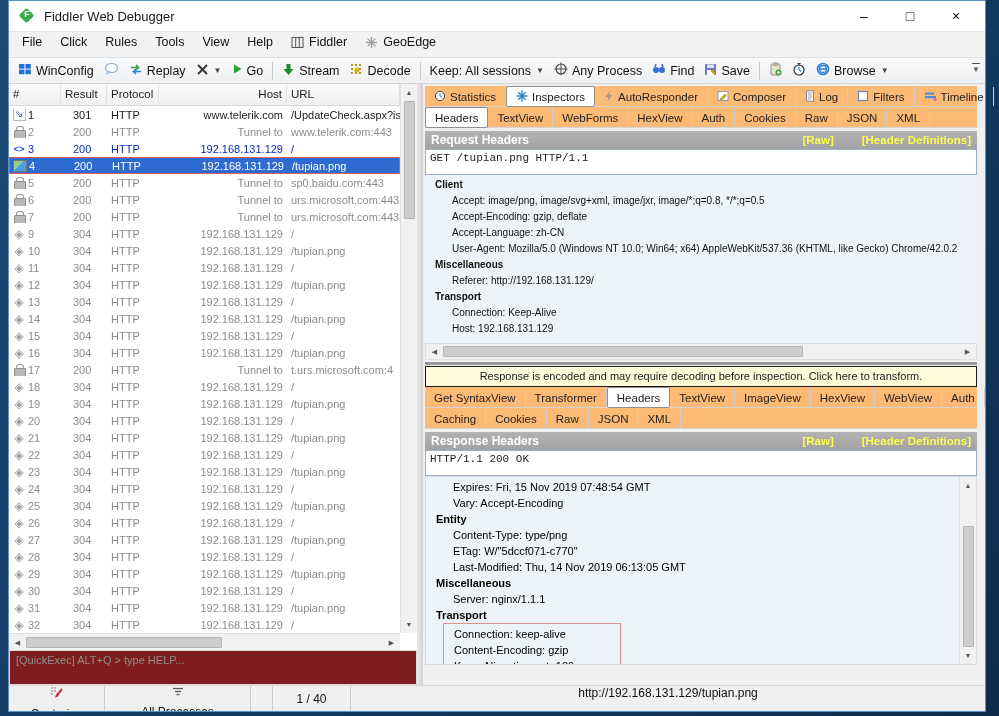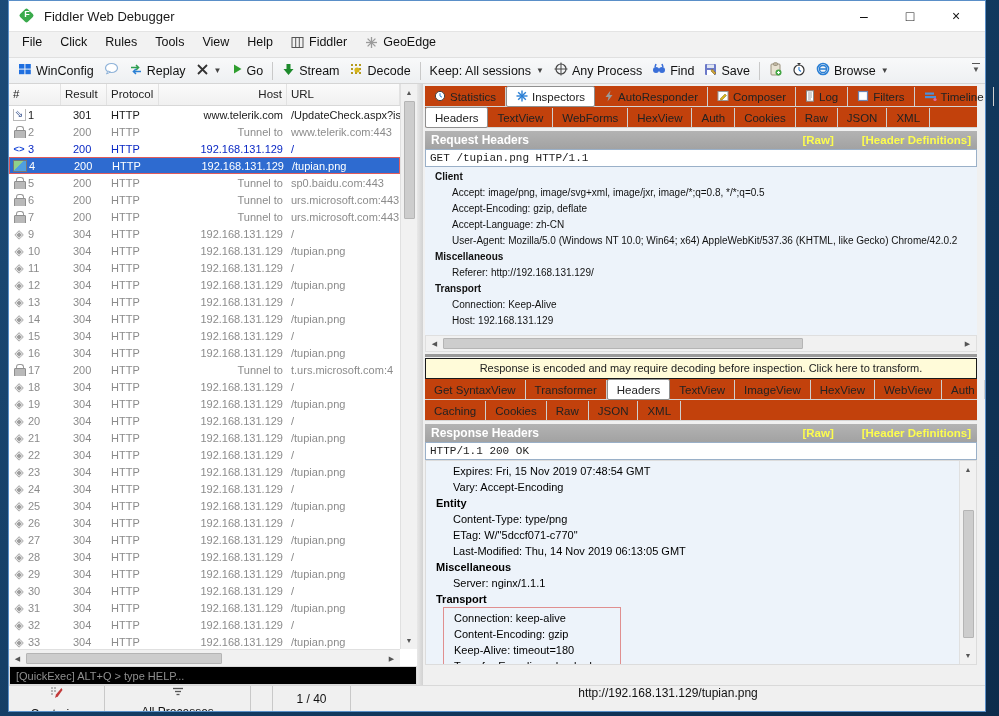--- a/index.html
+++ b/index.html
@@ -64,32 +64,32 @@
   .code-icon::before { content: "<>"; color: #1b49d8; font-weight: bold; font-size: 9.5px; letter-spacing: 0px; }
   .image-icon::before { content: ""; width: 12px; height: 10px; display: block; background: linear-gradient(135deg,#8fd08a 0 45%,#4f9fe0 45% 100%); border: 1px solid #777; }
   .cache-icon::before { content: "◈"; color: #9d9d9d; font-size: 12px; }
 
   .hscroll { height: 17px; flex: none; background: #f1f1f1; border-top: 1px solid #e0e0e0; display: flex; align-items: center; }
   .vscroll { width: 17px; flex: none; background: #f1f1f1; border-left: 1px solid #e0e0e0; display: flex; flex-direction: column; align-items: center; height: calc(100% - 17px); }
   .sarrow { color: #555; font-size: 7px; width: 17px; height: 17px; line-height: 17px; text-align: center; flex: none; }
   .thumb-v { width: 11px; background: #cdcdcd; border: 1px solid #b5b5b5; border-radius: 1px; }
   .thumb-h { height: 11px; background: #cdcdcd; border: 1px solid #b5b5b5; border-radius: 1px; }
 
-  .quickexec { height: 19px; flex: none; background: #000000; color: #8f8f8f; font-size: 11px; line-height: 18px; padding-left: 6px; border: 1px solid #dcdcdc; white-space: nowrap; overflow: hidden; }
+  .quickexec { height: 35px; flex: none; background: #7f1d1d; color: #8f8f8f; font-size: 11px; line-height: 18px; padding-left: 6px; border: 1px solid #dcdcdc; white-space: nowrap; overflow: hidden; }
 
   
   .right-pane { flex: 1; min-width: 0; background: #f0f0f0; display: flex; flex-direction: column; padding: 2px 8px 20px 2px; }
-  .tabrow { display: flex; align-items: flex-end; flex: none; font-size: 11.5px; color: #222; border-bottom: 1px solid #d4d4d4; background: #c2410c; height: 21px; }
+  .tabrow { display: flex; align-items: flex-end; flex: none; font-size: 11.5px; color: #222; border-bottom: 1px solid #d4d4d4; background: #fdba74; height: 21px; }
   .tab { padding: 3px 9px; display: flex; align-items: center; gap: 4px; border-right: 1px solid #cfcfcf; white-space: nowrap; height: 19px; }
   .tab.active { background: #fff; border: 1px solid #8f8f8f; border-radius: 2px; height: 21px; margin-bottom: -1px; }
   .tab svg { flex: none; }
 
   .hdr-bar { height: 18px; flex: none; background: linear-gradient(#b3b3b3,#a2a2a2); color: #fff; font-weight: bold; font-size: 12px; display: flex; align-items: center; padding: 0 6px; margin-top: 3px; }
   .hdr-links { margin-left: auto; display: flex; gap: 28px; font-size: 11.5px; color: #fdfd4e; }
-  .code-line { height: 18px; flex: none; background: #fff; border: 1px solid #9ab0c8; font-family: "Liberation Mono", monospace; font-size: 11px; line-height: 16px; padding: 0 4px; color: #222; white-space: nowrap; overflow: hidden; }
+  .code-line { height: 26px; flex: none; background: #fff; border: 1px solid #9ab0c8; font-family: "Liberation Mono", monospace; font-size: 11px; line-height: 16px; padding: 0 4px; color: #222; white-space: nowrap; overflow: hidden; }
   .tree { background: #edf3fa; font-size: 10px; line-height: 16px; color: #111; overflow: hidden; white-space: nowrap; padding-top: 2px; }
   .tree-req { height: 168px; flex: none; }
   .gname { font-weight: bold; padding-left: 10px; }
   .gitem { padding-left: 27px; }
   .hscroll2 { height: 17px; flex: none; background: #f1f1f1; border: 1px solid #dfdfdf; display: flex; align-items: center; }
   .divider { height: 3px; background: #9a9a9a; margin-top: 2px; flex: none; }
   .warn { height: 21px; flex: none; background: #fffbd9; border: 1px solid #1a1a1a; font-size: 11px; color: #222; text-align: center; line-height: 19px; margin-top: 1px; white-space: nowrap; overflow: hidden; }
   .tree-resp-outer { flex: 1; min-height: 0; display: flex; border: 1px solid #dcdcdc; }
   .tree-resp { flex: 1; min-width: 0; background: #edf3fa; font-size: 11px; line-height: 16px; padding-top: 2px; overflow: hidden; white-space: nowrap; }
   .hl-box { display: inline-block; border: 1px solid #e08f8f; margin-left: 17px; padding: 2px 28px 4px 0; }

